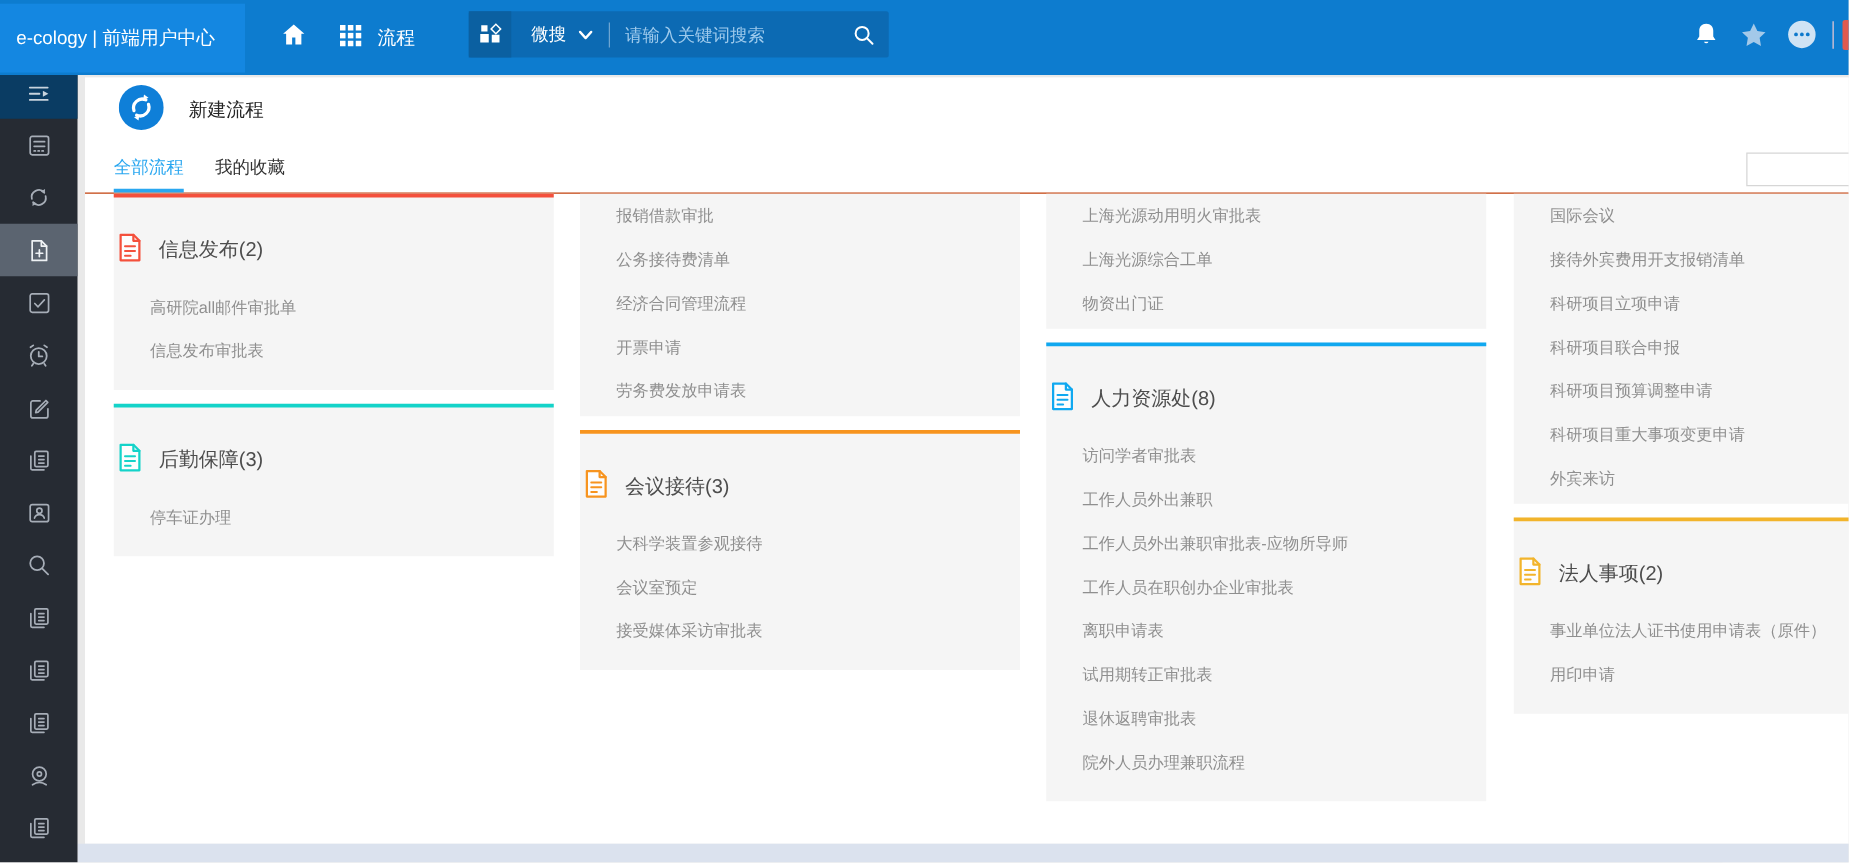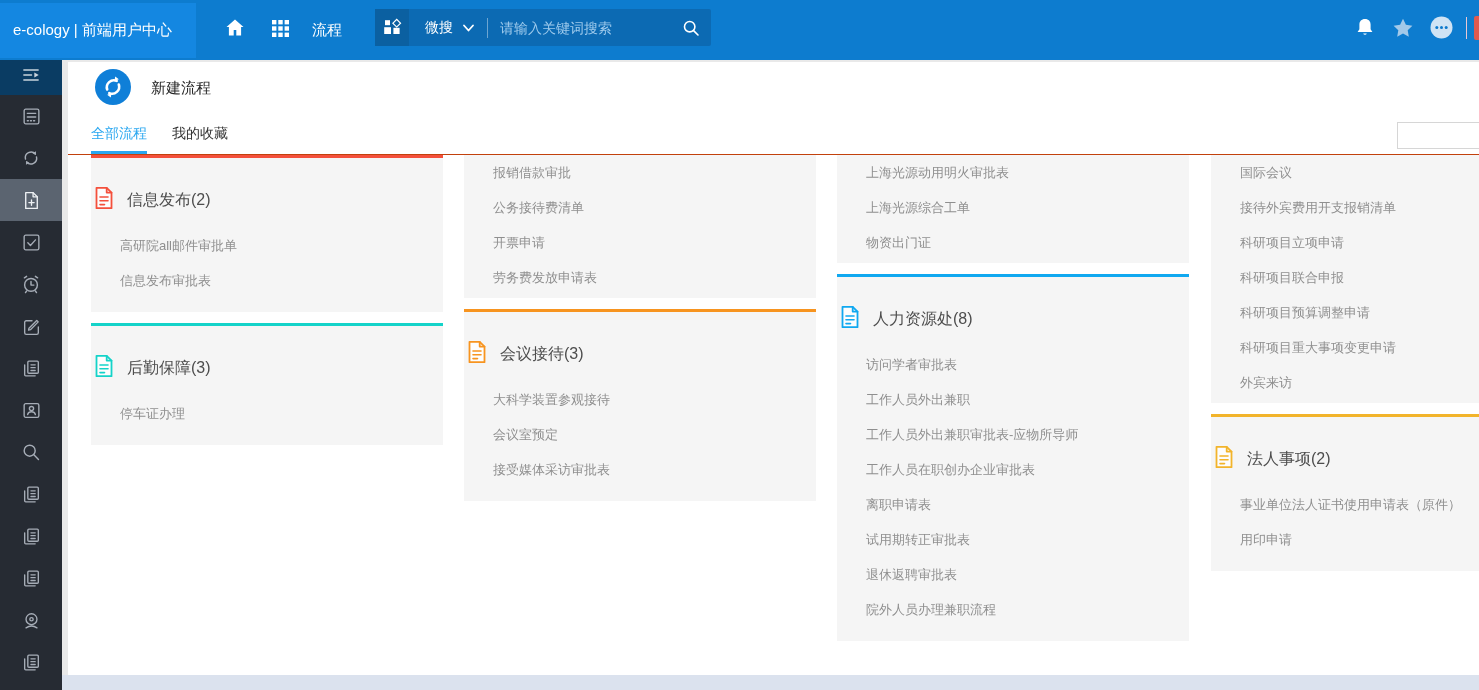--- a/index.html
+++ b/index.html
@@ -3,21 +3,21 @@
 <meta charset="utf-8">
 <style>
   * { margin:0; padding:0; box-sizing:border-box; }
   html,body { width:1479px; height:690px; overflow:hidden; }
   body { font-family:"Liberation Sans","DejaVu Sans",sans-serif; background:#e9e9e9; position:relative; }
 
   
   .navbar { position:absolute; top:0; left:0; width:1479px; height:60px; background:#0d7ccf; display:flex; align-items:center; z-index:30; }
   .brand { height:55px; width:196px; background:#1487e1; color:#fff; font-size:15px; display:flex; align-items:center; padding-left:13px; white-space:nowrap; }
   .nav-home { margin-left:28px; display:flex; align-items:center; cursor:pointer; }
-  .nav-proc { margin-left:24px; display:flex; align-items:center; gap:21px; color:#fff; font-size:15px; cursor:pointer; }
+  .nav-proc { margin-left:24px; display:flex; align-items:center; gap:11px; color:#fff; font-size:15px; cursor:pointer; }
   .nav-search { position:absolute; left:375px; top:9px; height:37px; width:336px; background:#0c6ab3; display:flex; align-items:center; border-radius:2px; }
   .nav-search .appbox { width:34px; height:37px; background:#0b60a1; display:flex; align-items:center; justify-content:center; }
   .nav-search .scope { color:#fff; font-size:14px; margin-left:16px; }
   .nav-search .chev { margin-left:9px; display:flex; align-items:center; }
   .nav-search .vdiv { width:1px; height:20px; background:rgba(255,255,255,.4); margin-left:12px; }
   .nav-search input { flex:1; background:transparent; border:none; outline:none; color:#cfe6f8; font-size:14px; margin-left:12px; font-family:inherit; }
   .nav-search input::placeholder { color:#9ecaec; }
   .nav-search .mag { margin-right:10px; display:flex; cursor:pointer; }
   .nav-right { position:absolute; right:0; top:0; height:55px; display:flex; align-items:center; }
   .nav-right .ic { display:flex; align-items:center; cursor:pointer; }
@@ -377,20 +377,21 @@
             <div class="items">
               <div class="witem">停车证办理</div>
             </div>
           </div>
         </div>
         <div class="column">
           <div class="card">
             <div class="items">
               <div class="witem">报销借款审批</div>
               <div class="witem">公务接待费清单</div>
+              <div class="witem">经济合同管理流程</div>
               <div class="witem">开票申请</div>
               <div class="witem">劳务费发放申请表</div>
             </div>
           </div>
           <div class="card hdr" style="border-top-color: rgb(247, 148, 31);">
             <div class="card-head">
               <span><svg width="26" height="26" viewBox="0 0 26 26">
     <g fill="#fdfdfd" stroke="#f7941f" stroke-width="1.8" stroke-linejoin="round" stroke-linecap="round">
       <path d="M5.5 2.8 h10.2 l4.8 4.8 v15.6 h-15 z"></path>
       <path d="M15.7 2.8 v4.8 h4.8" fill="none"></path>

